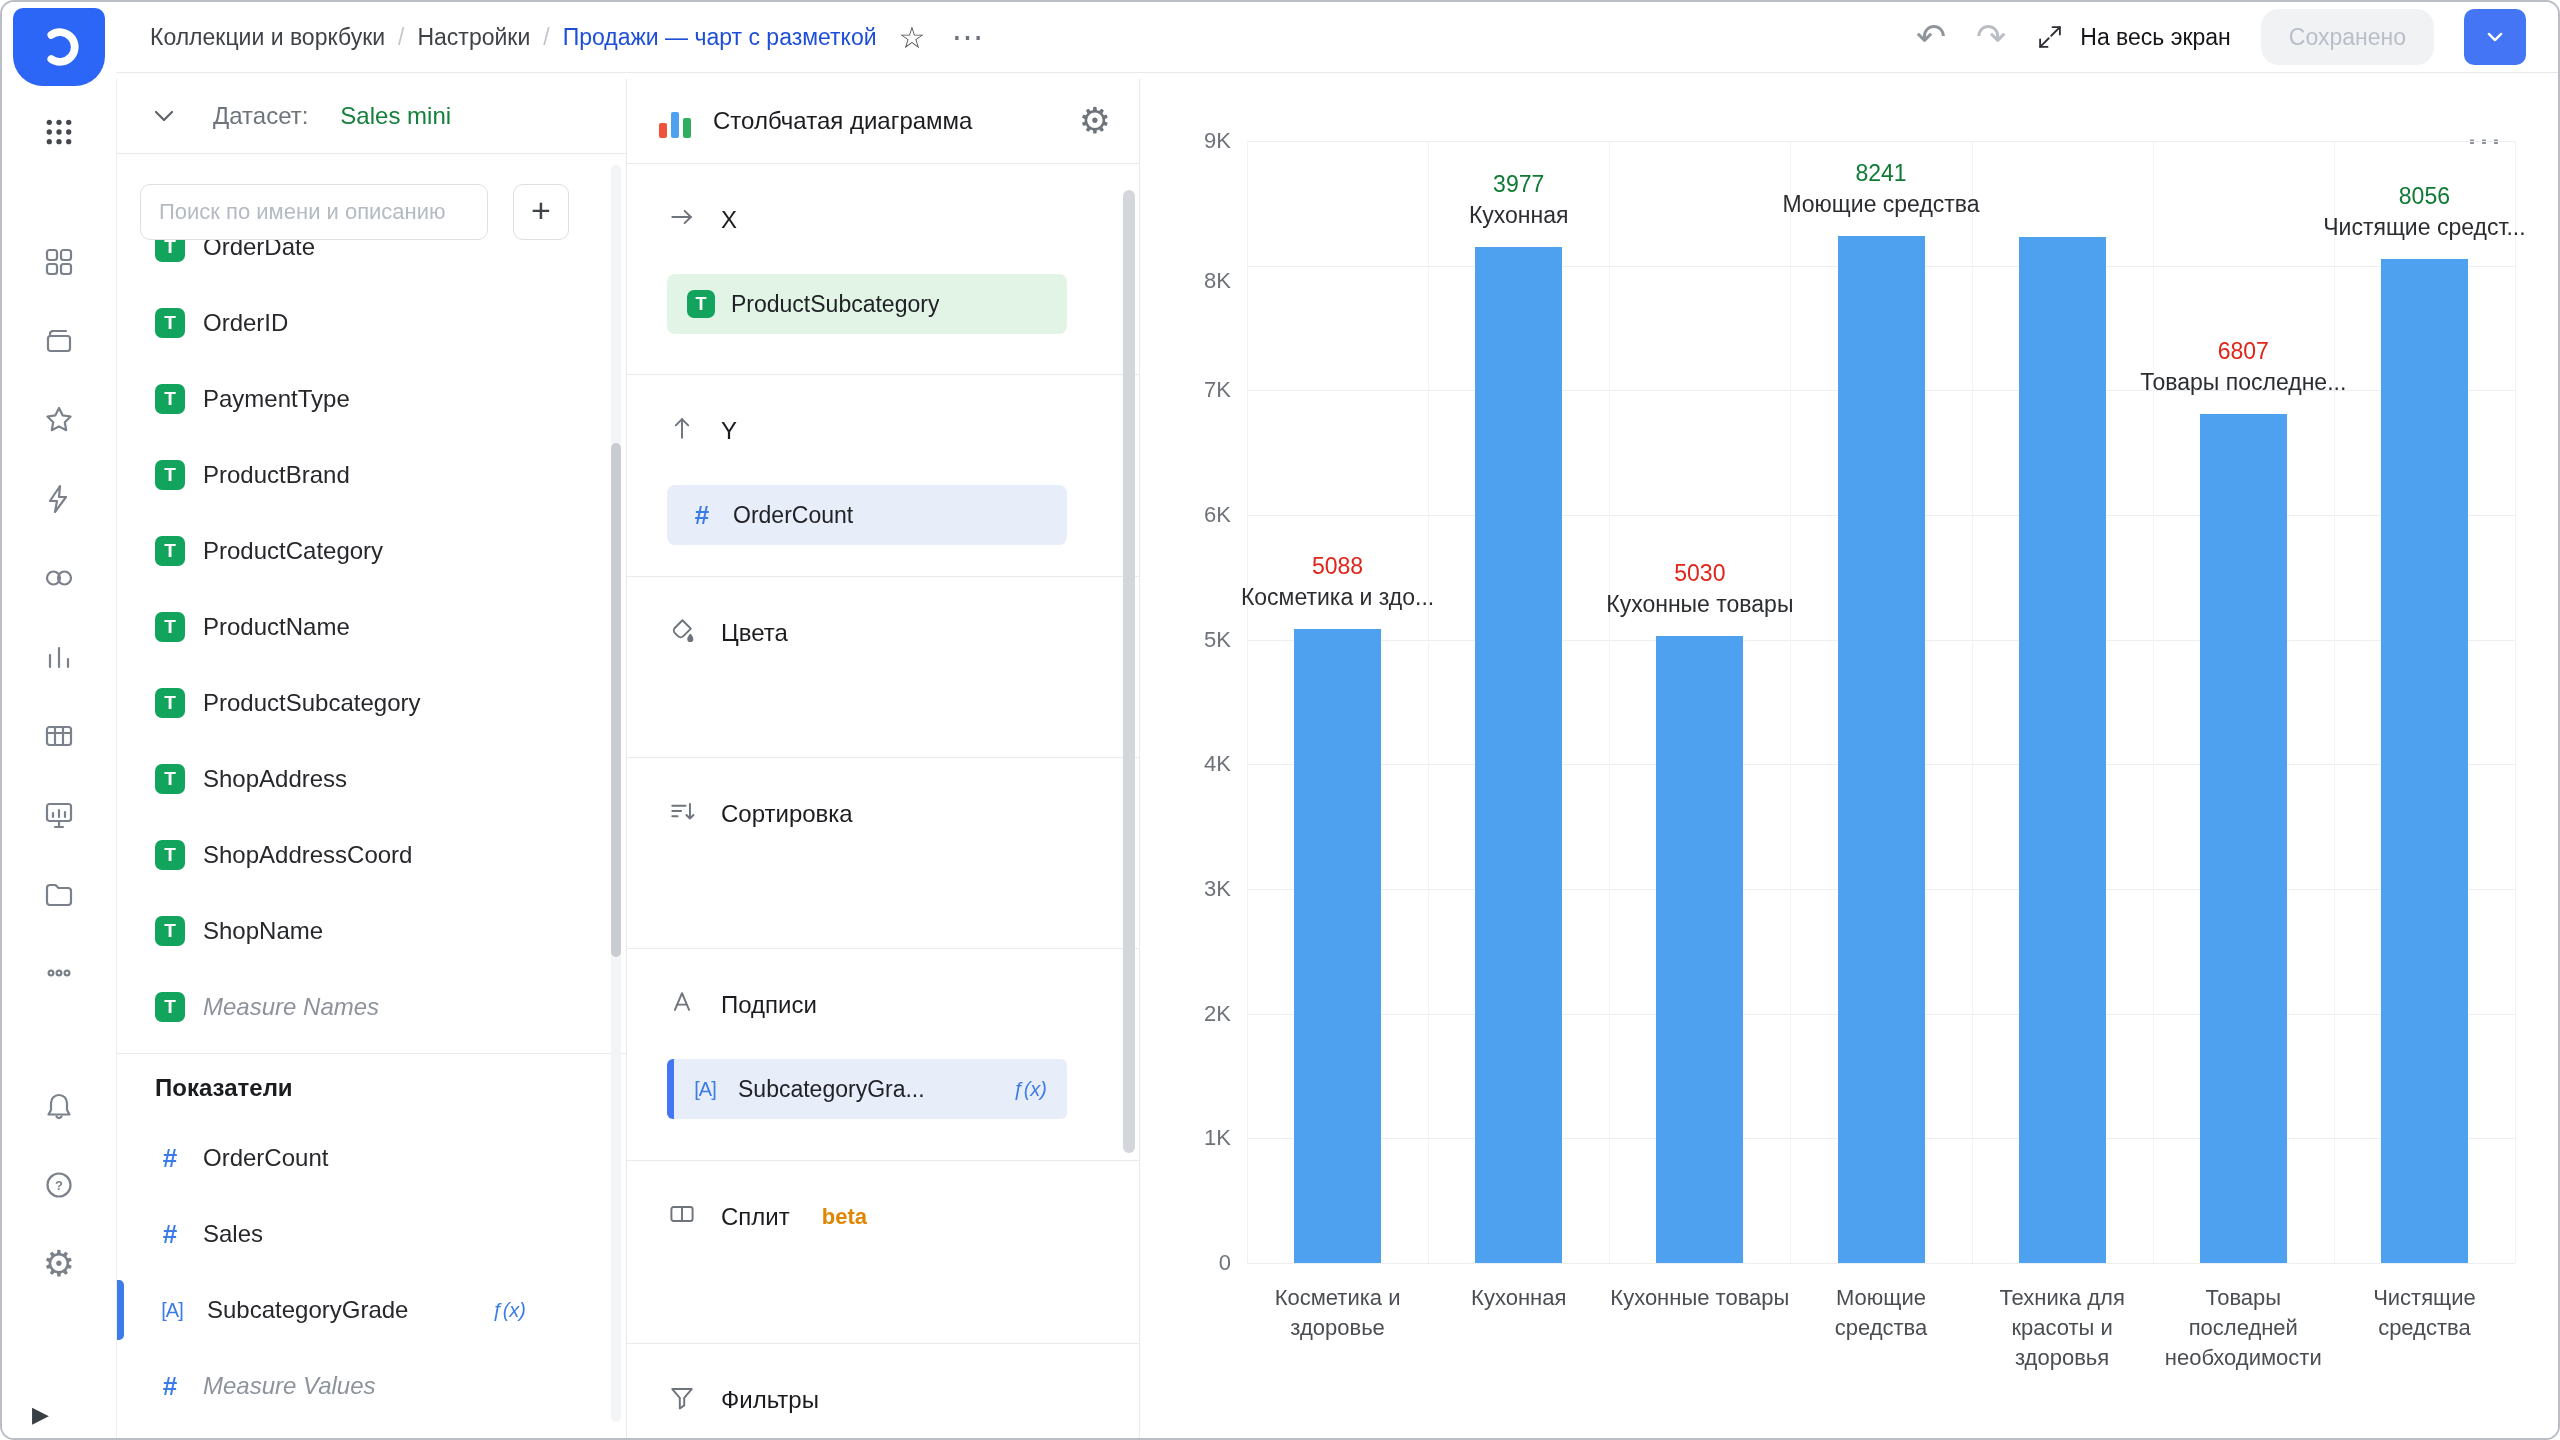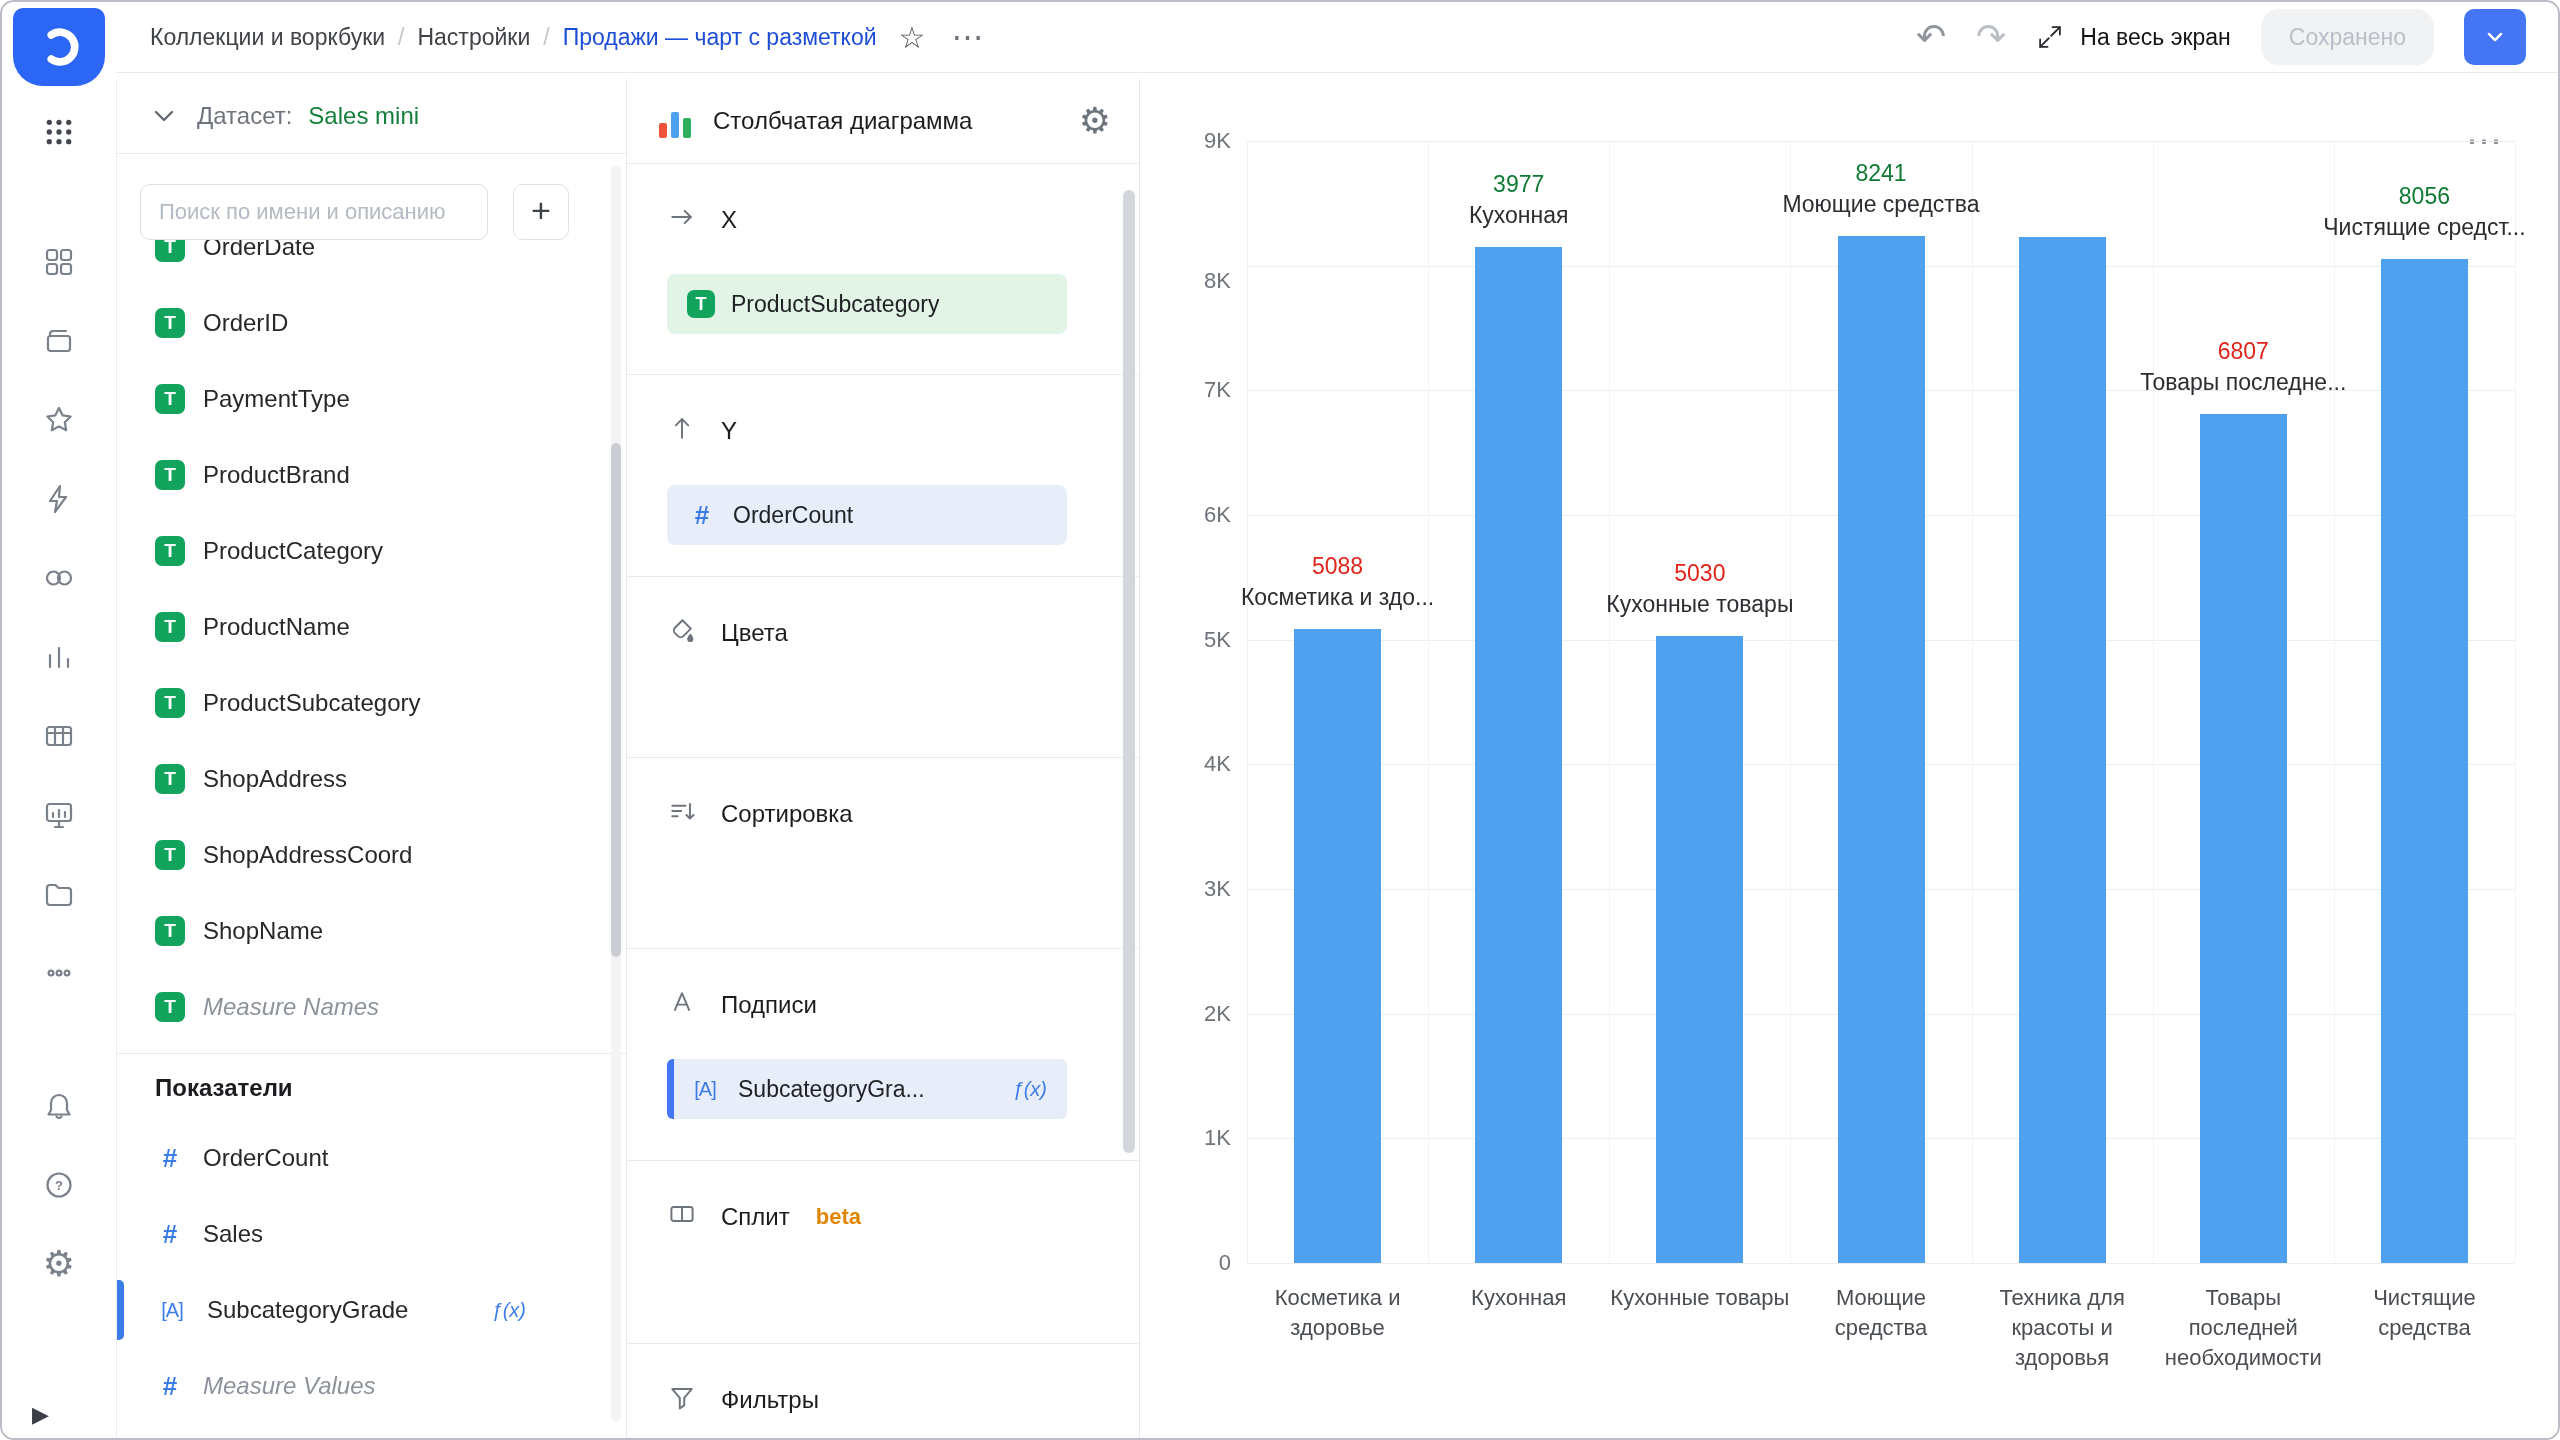--- a/index.html
+++ b/index.html
@@ -29,21 +29,21 @@
   .tb-right { margin-left:auto; display:flex; align-items:center; gap:30px; }
   .tb-undo { font-size:36px; color:#8f959d; cursor:pointer; }
   .tb-redo { font-size:36px; color:#b9bec5; cursor:pointer; }
   .fullscreen { display:flex; gap:16px; align-items:center; font-size:23px; color:#141518; cursor:pointer; }
   .fullscreen .ic { width:28px; height:28px; color:#2a2d31; }
   .saved-btn { background:#f0f2f4; color:#b9bfc8; font-size:23px; border:none; border-radius:18px; padding:0 28px; height:56px; font-family:inherit; }
   .dd-btn { width:62px; height:56px; background:#4375f5; border:none; border-radius:10px; display:flex; align-items:center; justify-content:center; cursor:pointer; }
 
   
   .dataset-panel { position:absolute; left:114px; top:77px; width:511px; height:1363px; border-left:1px solid #eceef0; border-right:1px solid #e8e9ec; background:#fff; }
-  .ds-header { height:75px; display:flex; align-items:center; gap:16px; padding:0 24px 0 30px; border-bottom:1px solid #e8e9ec; }
+  .ds-header { height:75px; display:flex; align-items:center; gap:32px; padding:0 24px 0 30px; border-bottom:1px solid #e8e9ec; }
   .ds-chevron { color:#5f646b; }
   .ds-label { color:#6e747c; font-size:24px; }
   .ds-name { color:#15803d; font-size:24px; cursor:pointer; }
   .ds-search-row { display:flex; gap:25px; padding:30px 0 0 23px; height:86px; }
   .search-input { width:348px; height:56px; border:1px solid #dcdfe3; border-radius:10px; font-size:22px; padding:0 18px; color:#26282b; font-family:inherit; outline:none; }
   .search-input::placeholder { color:#b4bac2; }
   .add-btn { width:56px; height:56px; border:1px solid #dcdfe3; border-radius:10px; background:#fff; font-size:34px; color:#3f4347; display:flex; align-items:center; justify-content:center; cursor:pointer; padding-bottom:4px; }
   .field-scroll { overflow:hidden; height:1200px; }
   .field-row { height:76px; display:flex; align-items:center; gap:18px; padding-left:38px; font-size:24px; color:#26282b; position:relative; cursor:pointer; }
   .field-row.clipped { margin-top:-31px; }
@@ -63,21 +63,21 @@
   .config-panel { position:absolute; left:625px; top:77px; width:513px; height:1363px; border-right:1px solid #e8e9ec; background:#fff; }
   .cp-header { height:85px; display:flex; align-items:center; gap:20px; padding:0 28px 0 32px; border-bottom:1px solid #e8e9ec; }
   .type-icon { width:34px; height:34px; display:flex; align-items:flex-end; gap:4px; }
   .type-icon i { display:block; width:8px; border-radius:2px; }
   .cp-title { font-size:24px; color:#1b1c1f; flex:1; }
   .gear-btn { color:#6e747c; cursor:pointer; }
   .cp-body { position:relative; height:1278px; }
   .cp-section { position:relative; border-bottom:1px solid #e9eaec; overflow:hidden; }
   .cp-label { display:flex; align-items:center; gap:24px; padding:38px 0 0 40px; font-size:24px; color:#1b1c1f; }
   .cp-label .ic { color:#6e747c; width:30px; height:30px; flex:none; }
-  .beta { color:#e18600; font-size:22px; font-weight:bold; margin-left:2px; }
+  .beta { color:#e18600; font-size:22px; font-weight:bold; margin-left:8px; }
   .chip { margin:36px 0 0 40px; width:400px; height:60px; display:flex; align-items:center; gap:16px; padding:0 20px; border-radius:8px; font-size:23px; color:#202226; cursor:pointer; }
   .chip.green { background:#e2f4e6; }
   .chip.blue { background:#e8edfa; }
   .chip.blue-accent { background:#e8edfa; border-left:7px solid #4375f5; border-radius:6px; padding-left:14px; }
   .chip .dim-icon { width:28px; height:28px; font-size:18px; }
   .chip .fx { margin-left:auto; }
   .chip .name { white-space:nowrap; overflow:hidden; text-overflow:ellipsis; }
   .cp-scrollbar { position:absolute; right:4px; top:111px; height:963px; width:12px; background:#d3d6db; border-radius:6px; cursor:pointer; }
 
   

